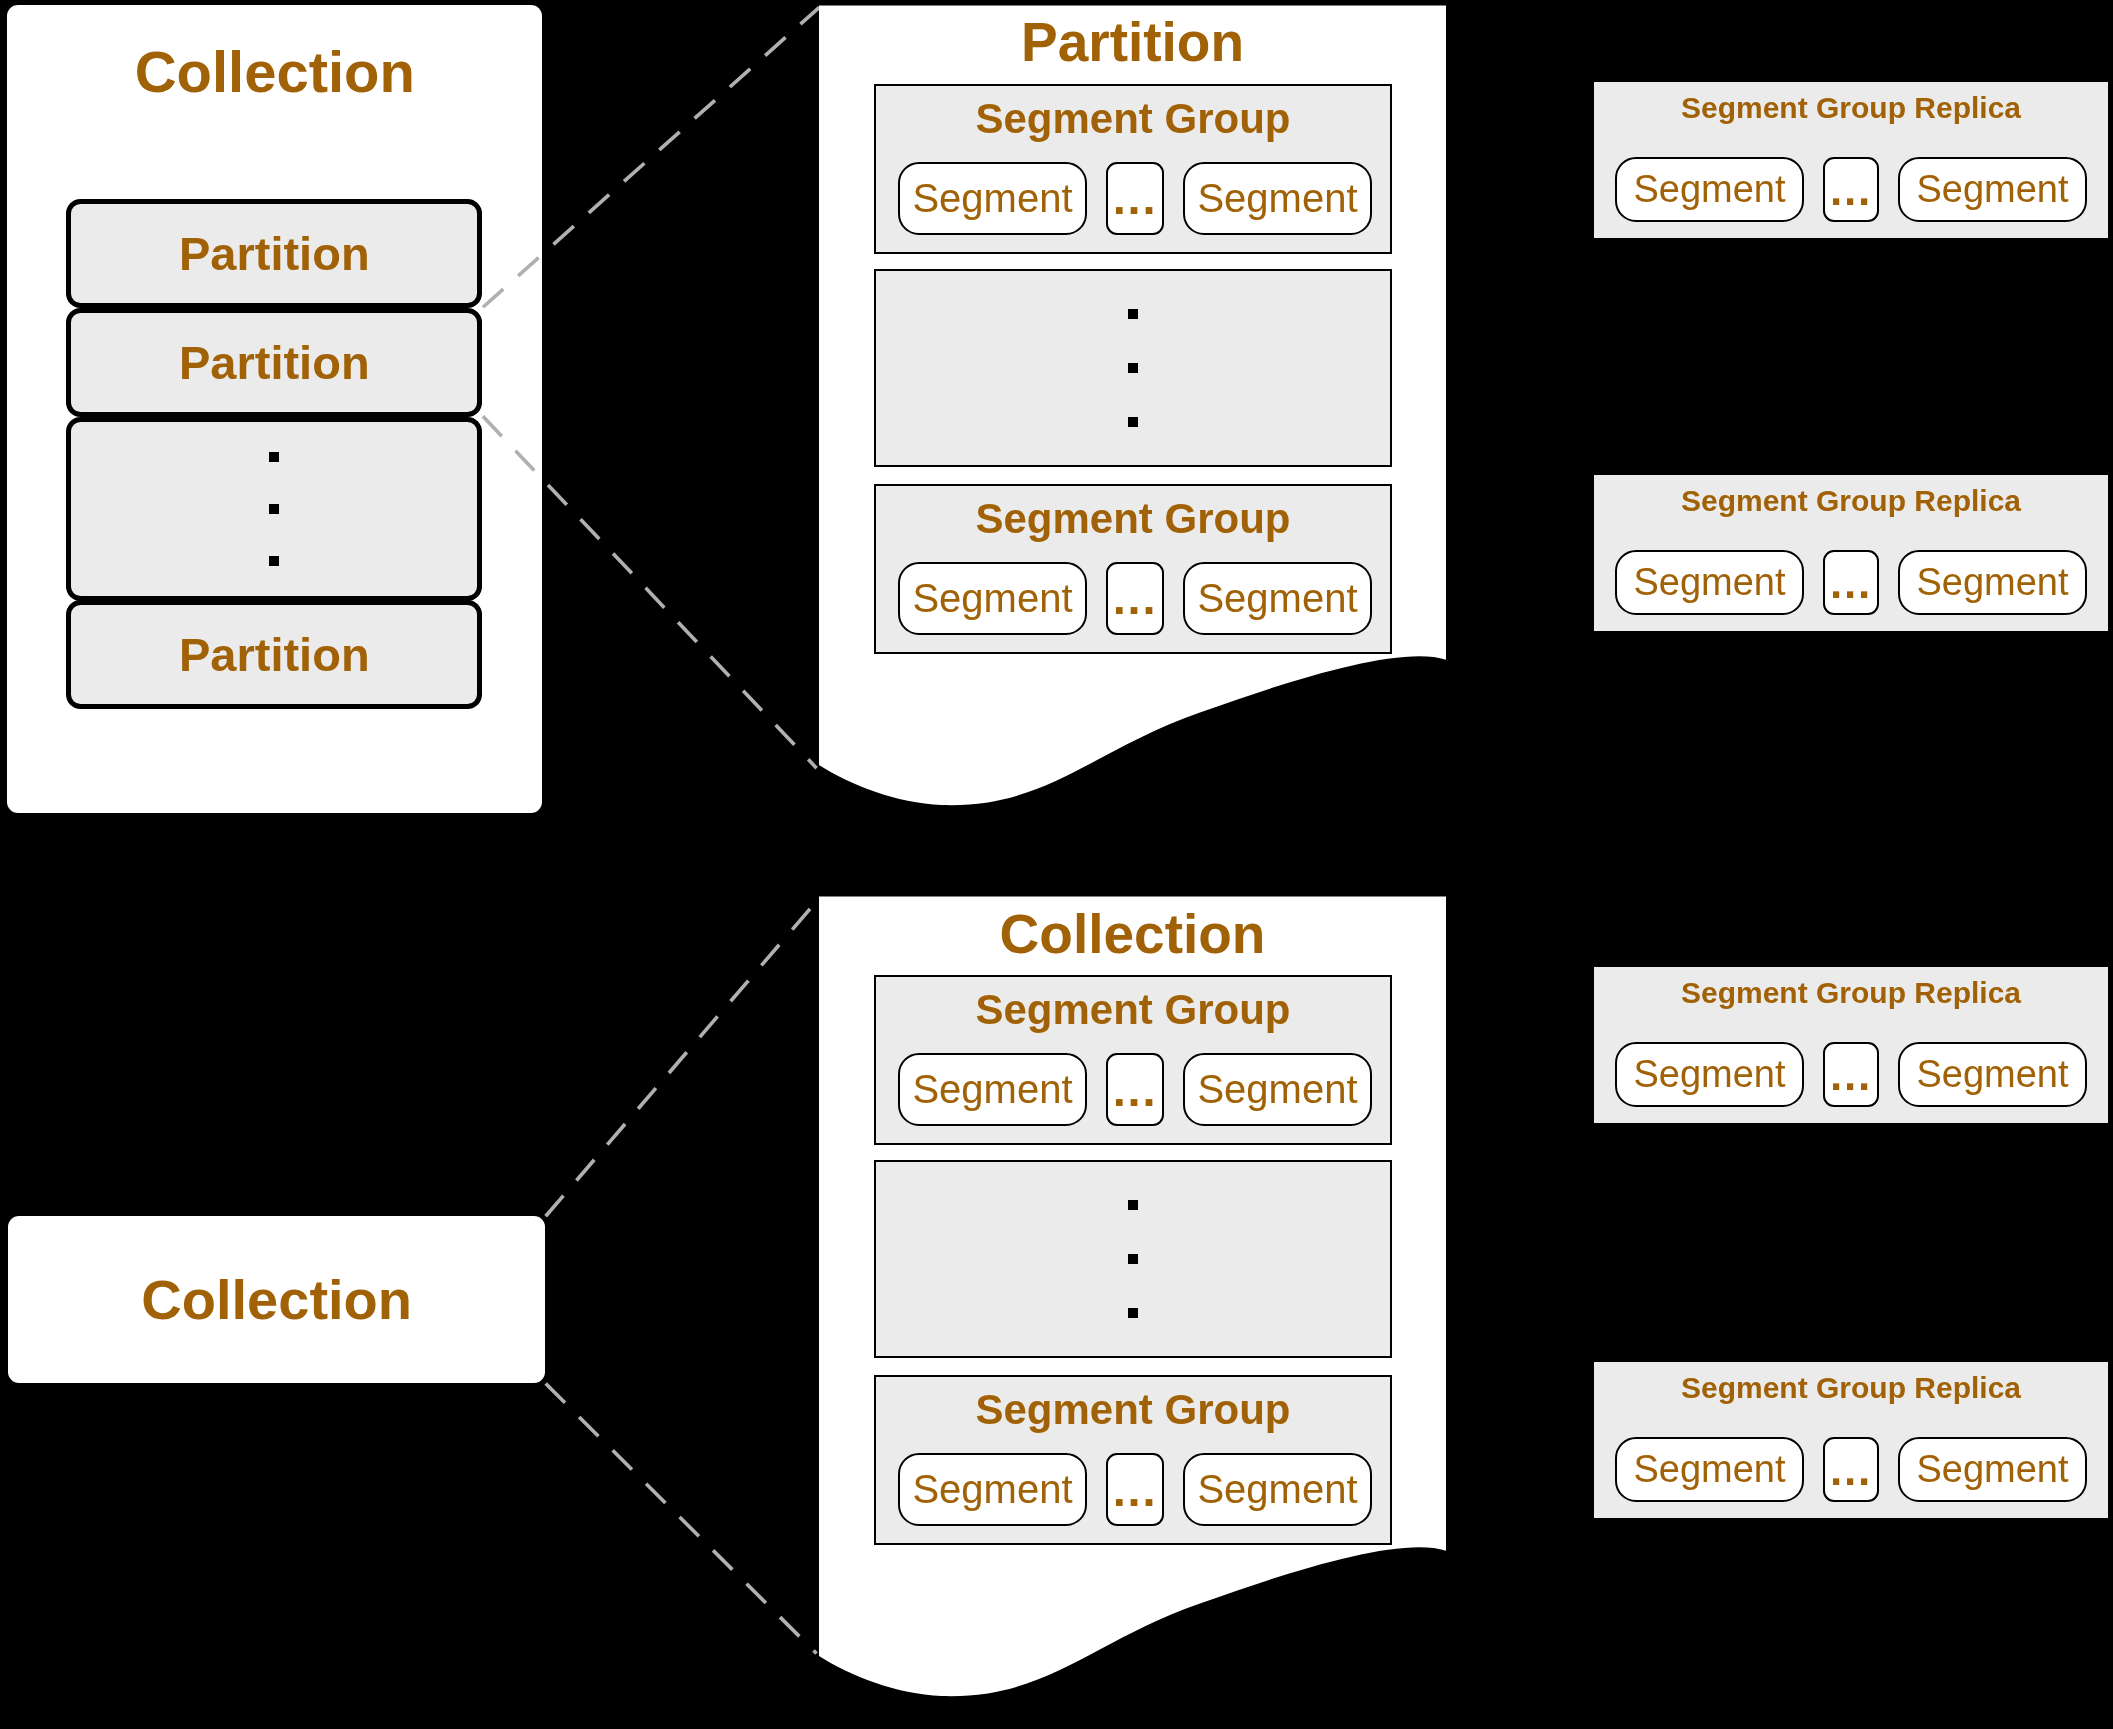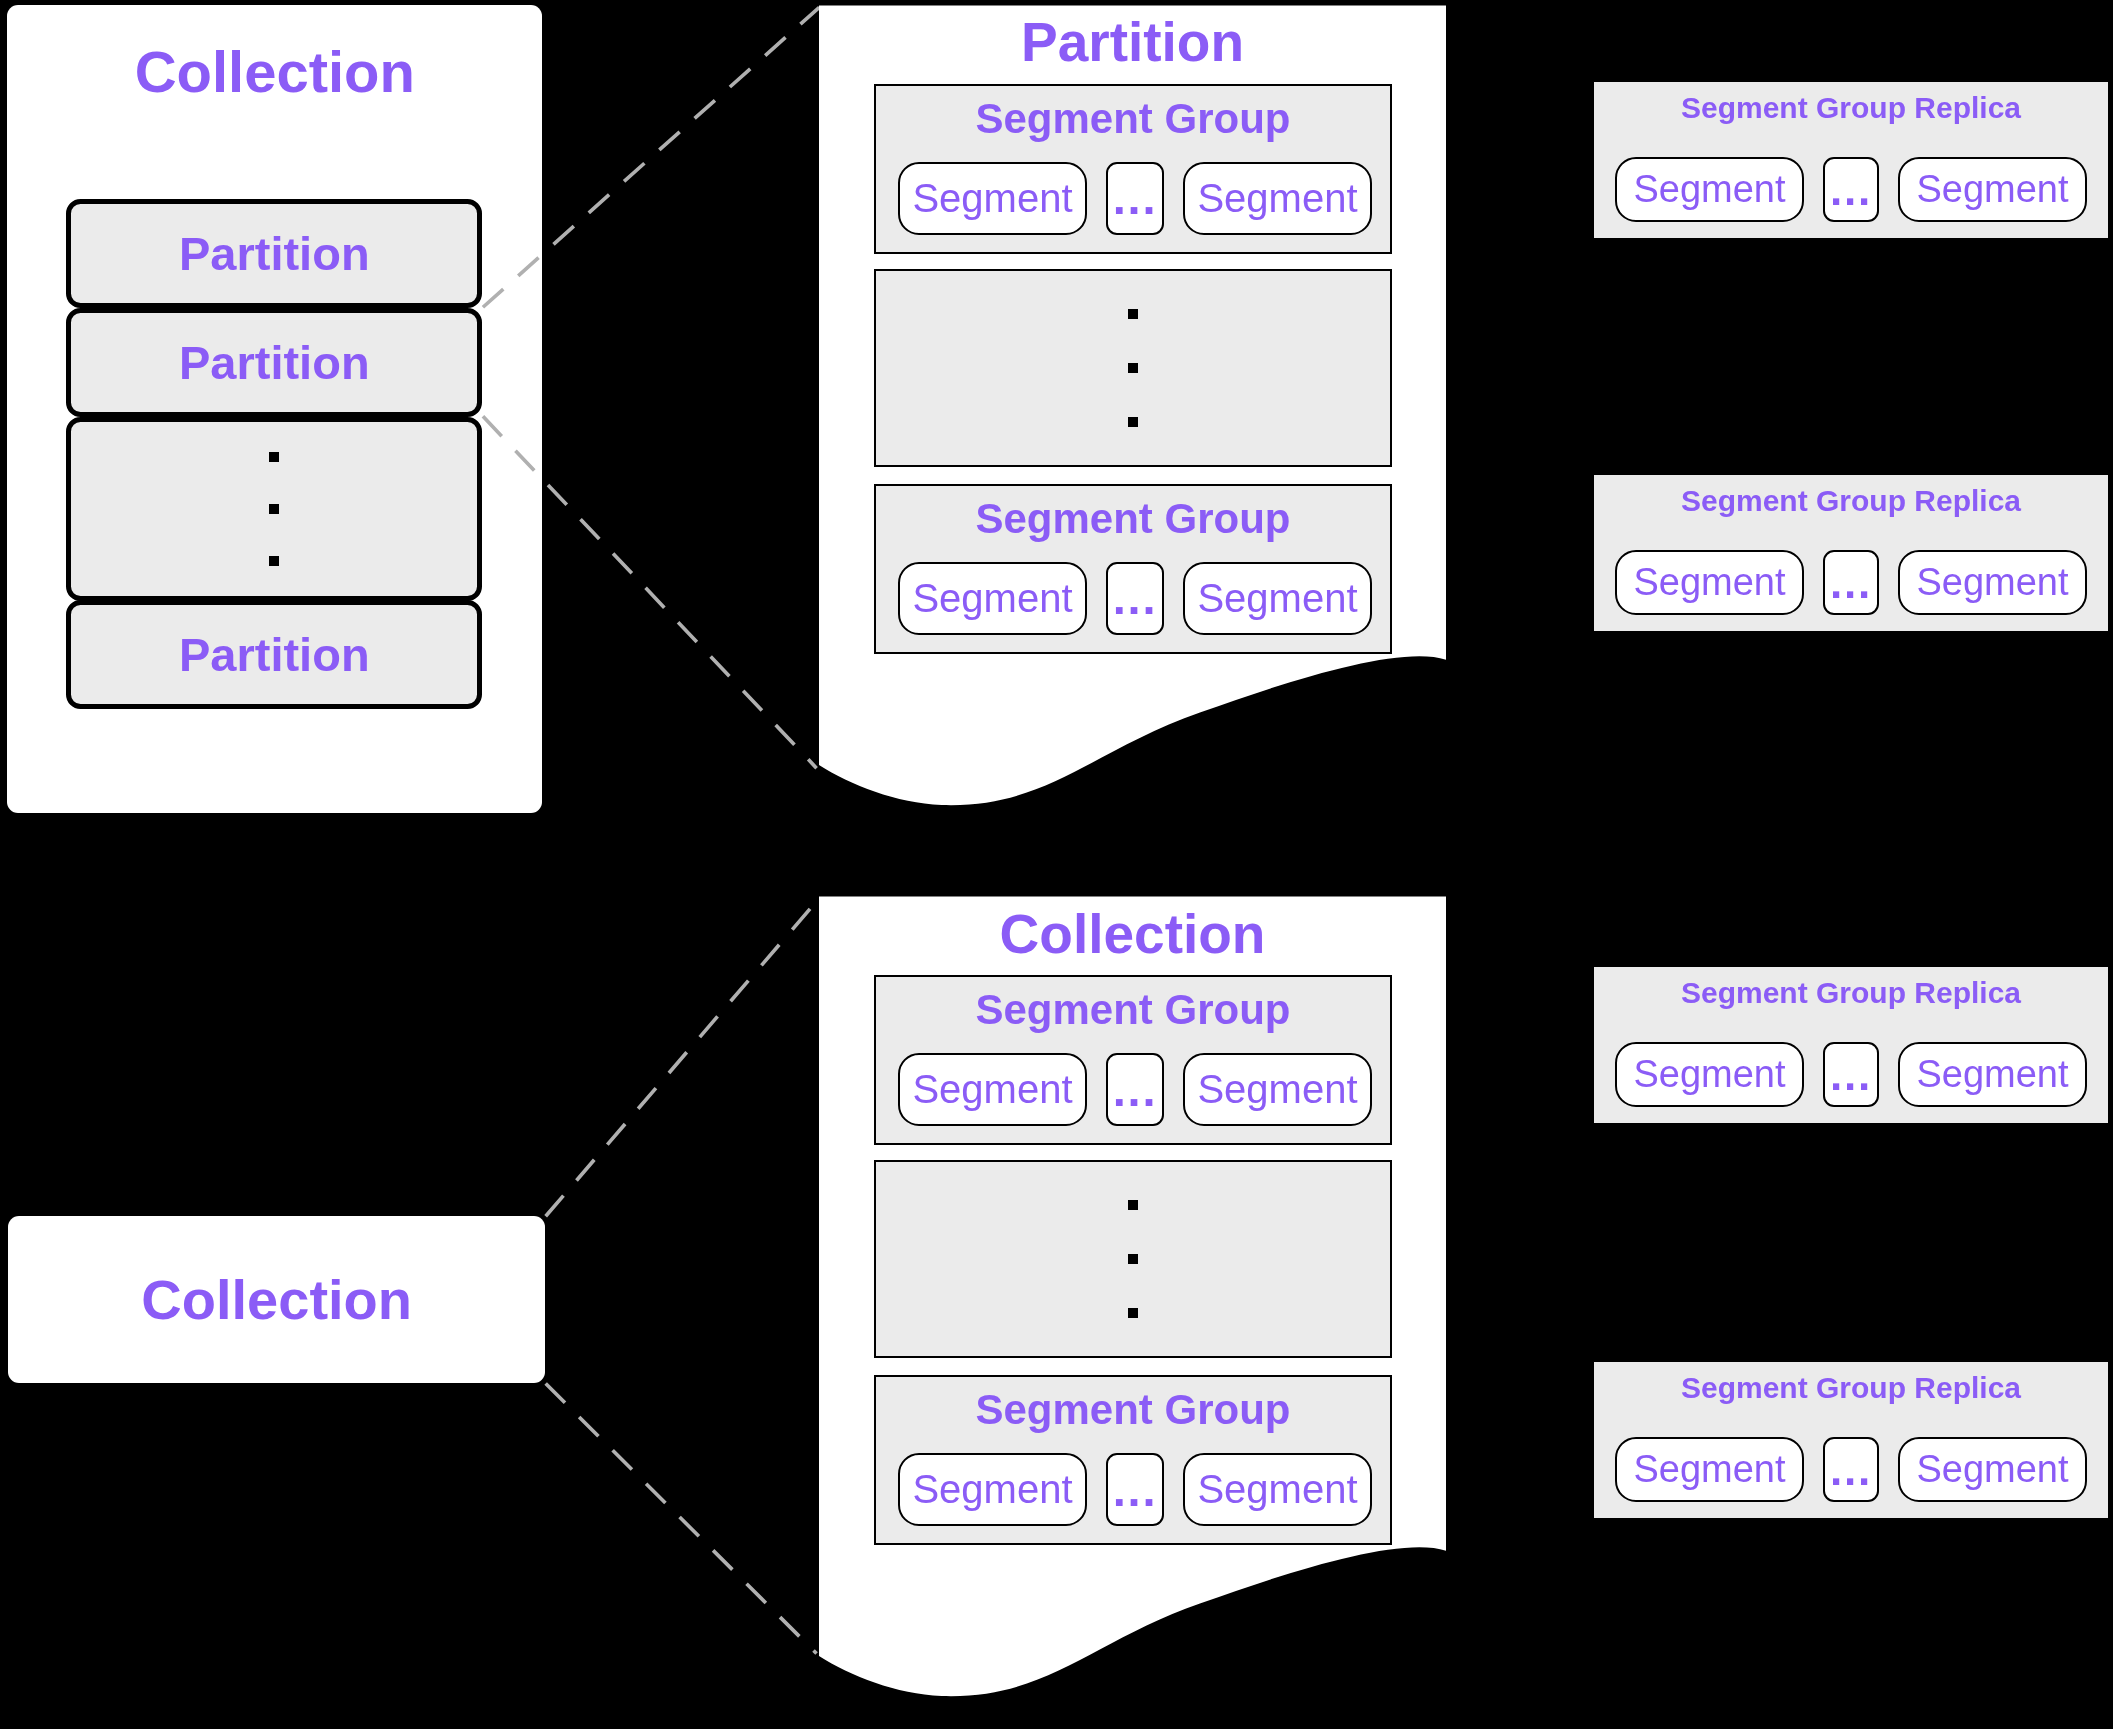--- a/index.html
+++ b/index.html
@@ -1,17 +1,17 @@
 <!DOCTYPE html>
 <html style="font-size:14.5px"><head>
 <meta charset="utf-8">
 <style>
   html,body{margin:0;padding:0;background:#000;}
   #canvas{position:relative;width:2114px;height:1729px;background:#000;overflow:hidden;
-          font-family:"Liberation Sans", sans-serif;color:#8b5cf6;}
+          font-family:"Liberation Sans", sans-serif;color:#a16207;}
 
   
   .card{position:absolute;background:#fff;border-radius:11px;}
   #left-collection-card{left:7.3px;top:4.5px;width:535px;height:808px;}
   #left-collection-title{position:absolute;top:33px;left:0;width:100%;
       text-align:center;font-weight:bold;font-size:58px;}
   #collection-label-card{left:8.2px;top:1216px;width:537px;height:167px;
       display:flex;align-items:center;justify-content:center;}
   #collection-label-title{font-weight:bold;font-size:56px;}
 

